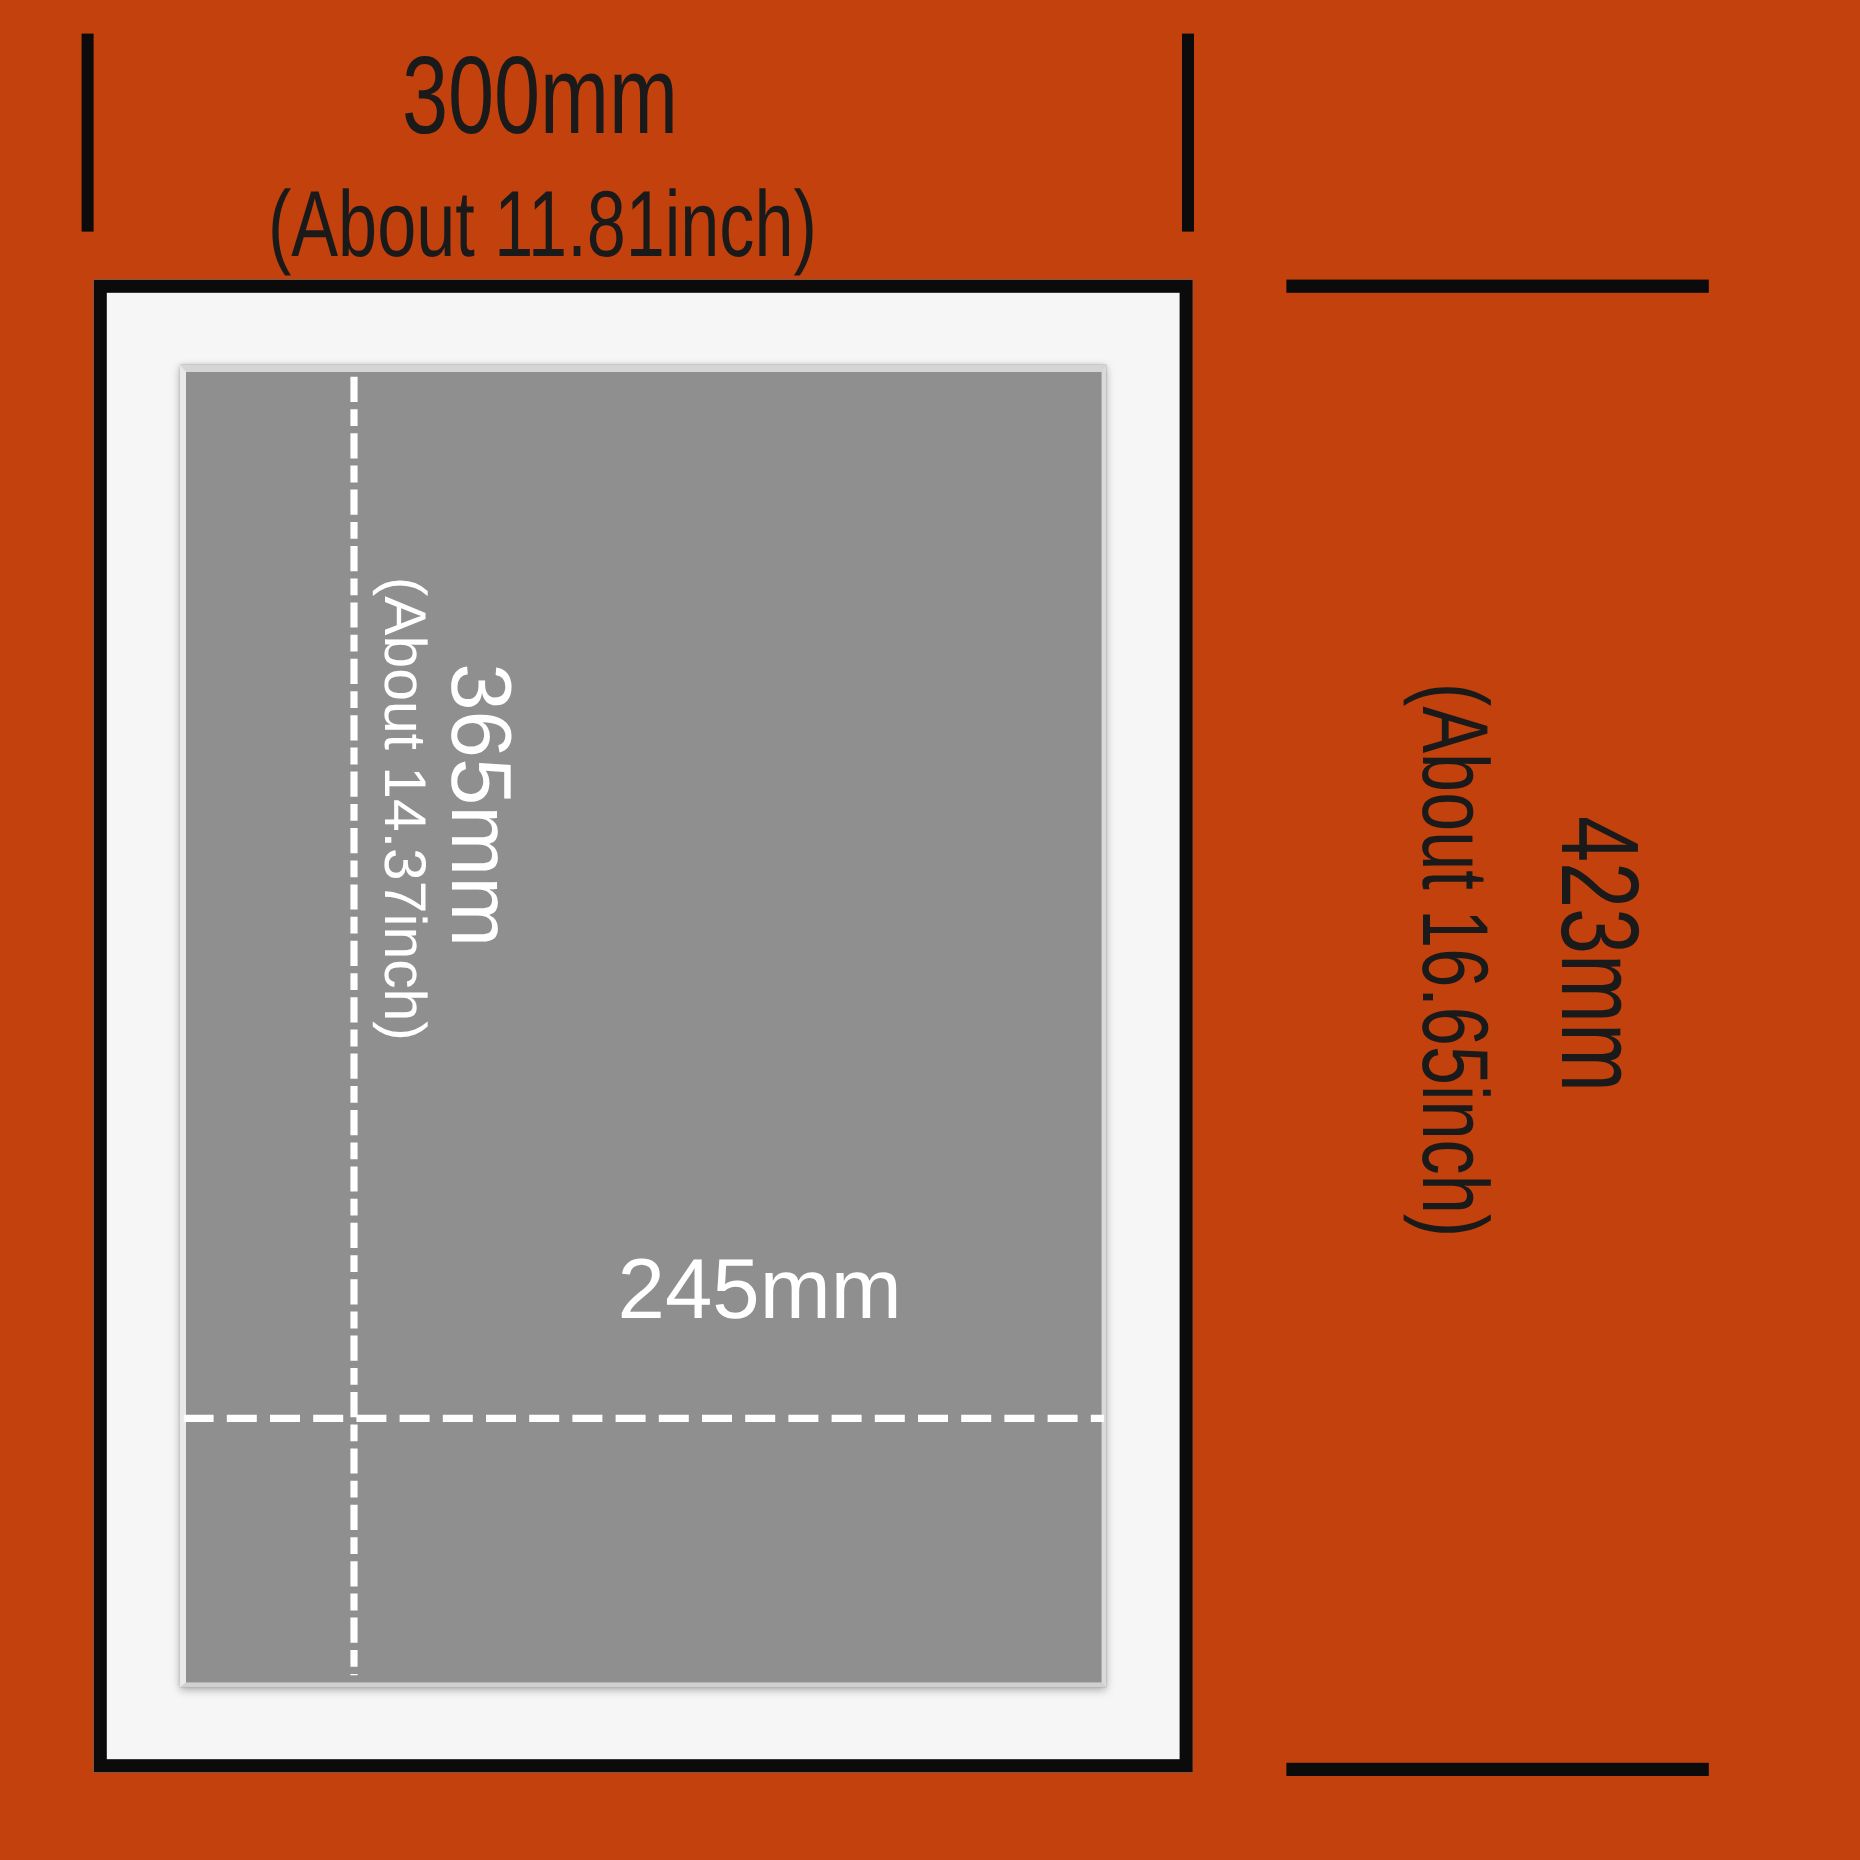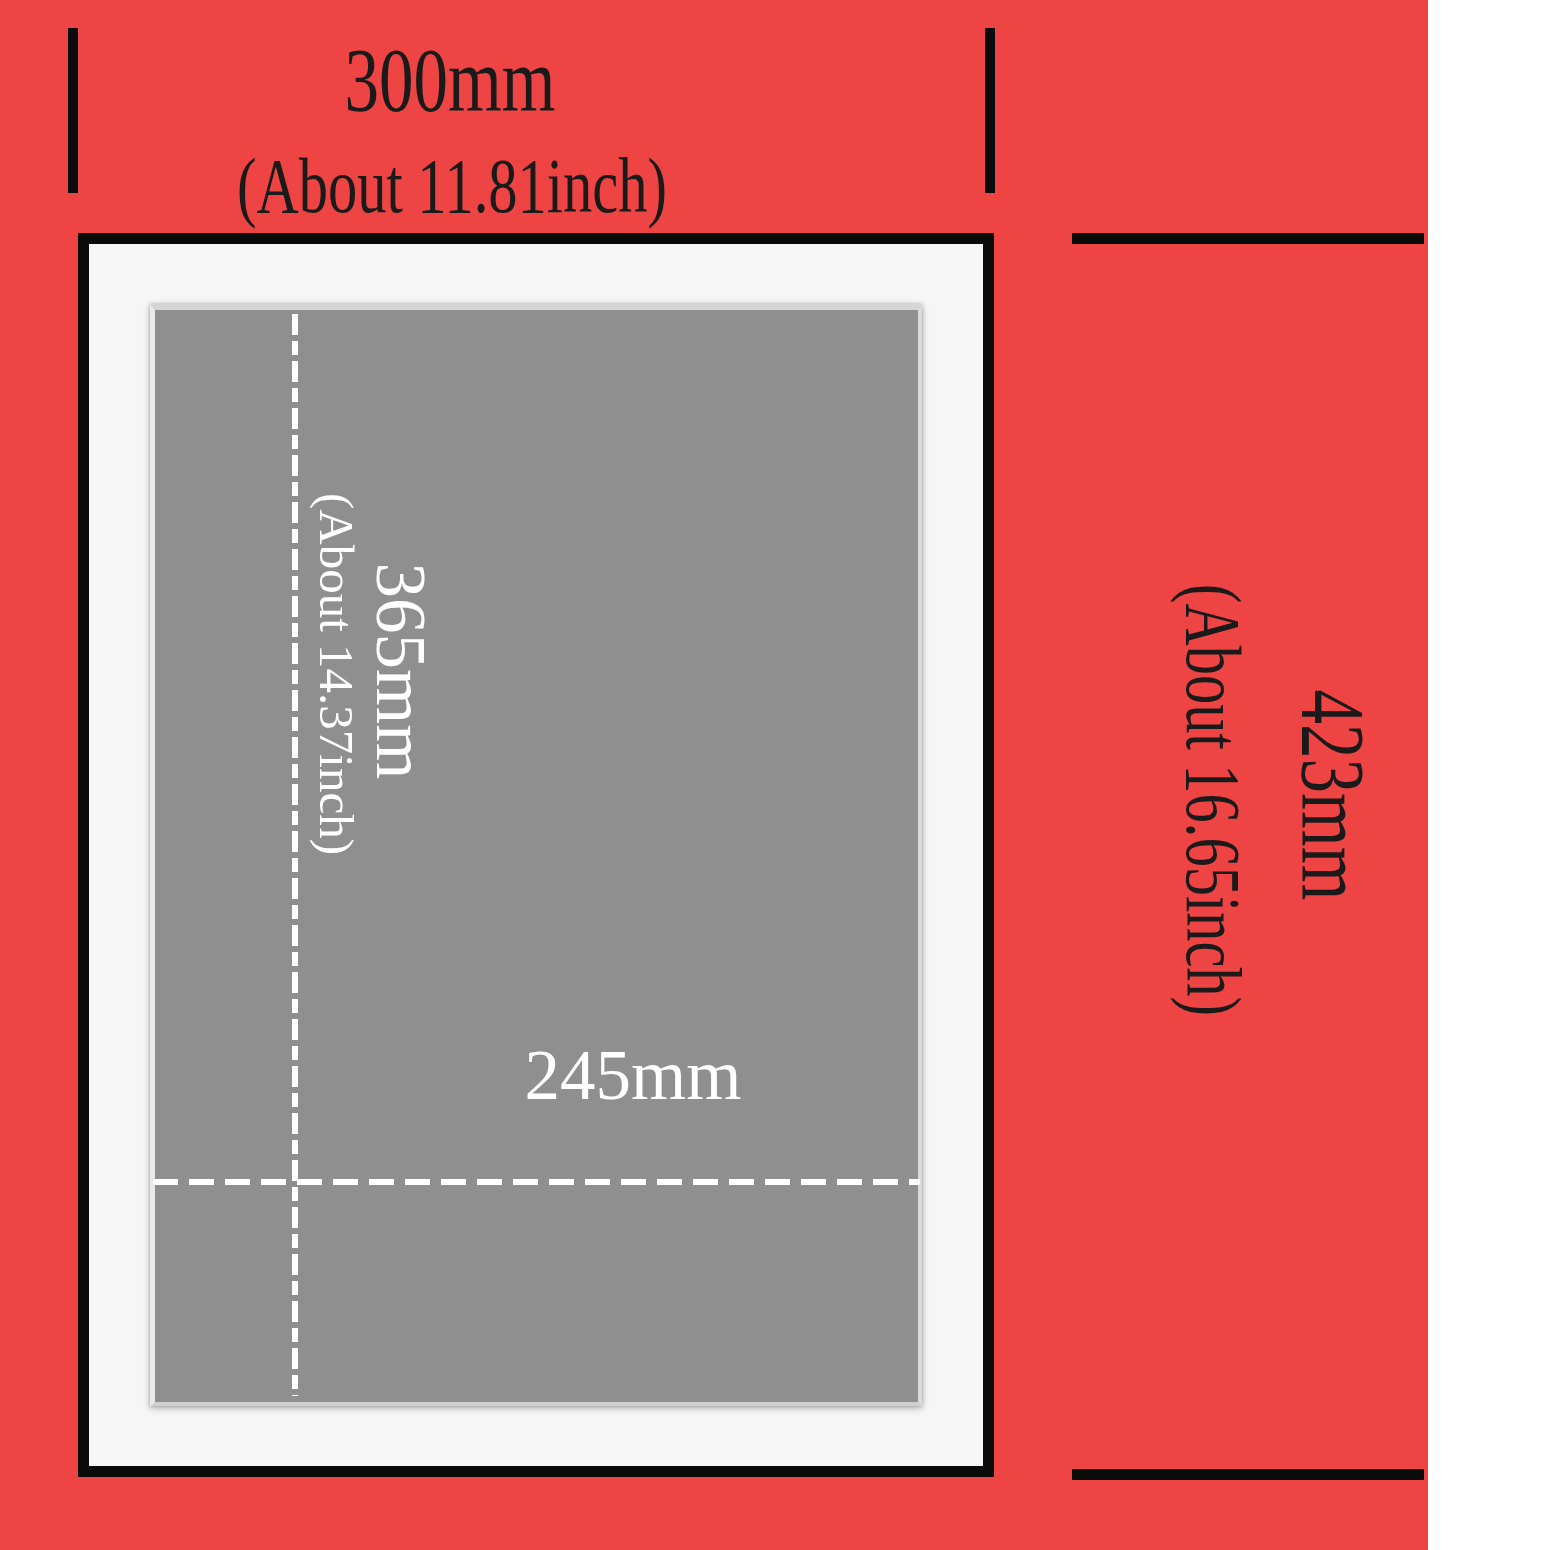--- a/index.html
+++ b/index.html
@@ -1,18 +1,18 @@
 <!DOCTYPE html>
 <html><head>
 <meta charset="utf-8">
 <style>
   html,body{margin:0;padding:0;background:#ffffff;}
   #canvas{
-    position:relative;width:1428px;height:1550px;background:#ef4444;overflow:hidden;
-    font-family:Liberation Serif, serif;
+    position:relative;width:1550px;height:1550px;background:#c2410c;overflow:hidden;
+    font-family:Liberation Sans, sans-serif;
   }
   .bar{position:absolute;background:#0b0b0b;}
   
   .tick-v{width:10px;height:165px;}
   
   .bar-h{width:352px;height:11px;}
 
   
   #frame{
     position:absolute;left:78px;top:233px;width:916px;height:1244px;

